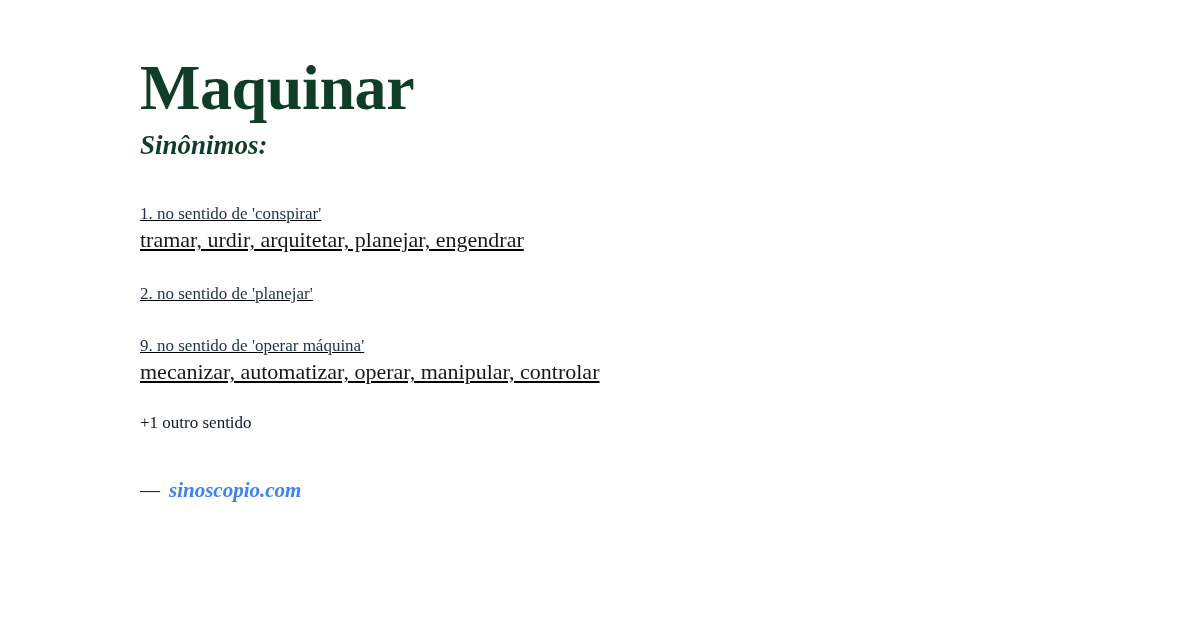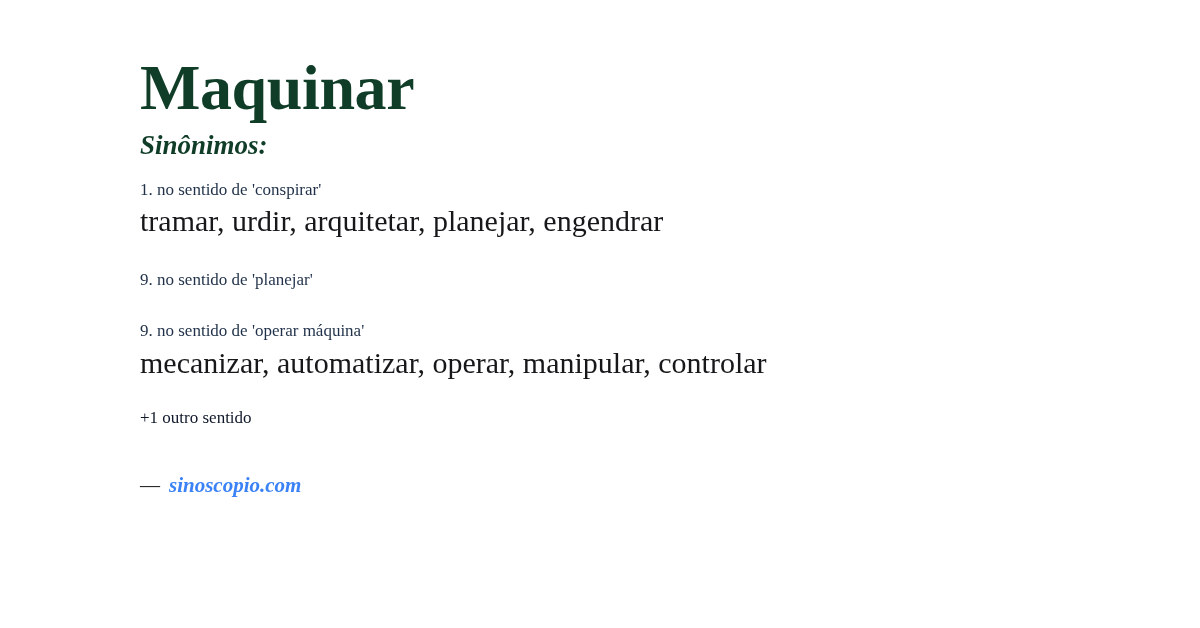--- a/index.html
+++ b/index.html
@@ -45,40 +45,41 @@
     font-weight: 700;
     font-style: italic;
     color: #103d28;
     margin: 12px 0 0 0;
     line-height: 1.0;
     white-space: nowrap;
   }
 
   
   .senses {
-    margin-top: 21px;
+    margin-top: 45px;
+    text-decoration: underline;
   }
   .sense-group {
     margin-bottom: 31px;
   }
   .sense-group:last-child {
     margin-bottom: 0;
   }
   .sense-label {
     font-family: "Liberation Serif", "DejaVu Serif", serif;
     font-size: 17px;
     font-weight: 400;
     color: #1f3048;
     line-height: 1.2;
     margin: 0 0 3px 0;
     white-space: nowrap;
   }
   .sense-synonyms {
     font-family: "Liberation Serif", "DejaVu Serif", serif;
-    font-size: 30px;
+    font-size: 22px;
     font-weight: 400;
     color: #17171a;
     line-height: 1.18;
     margin: 0;
     white-space: nowrap;
   }
 
   
   .more-senses {
     font-family: "Liberation Serif", "DejaVu Serif", serif;
@@ -123,21 +124,21 @@
   </div>
 
   <div class="senses">
 
     <div class="sense-group">
       <div class="sense-label">1. no sentido de 'conspirar'</div>
       <div class="sense-synonyms">tramar, urdir, arquitetar, planejar, engendrar</div>
     </div>
 
     <div class="sense-group">
-      <div class="sense-label">9. no sentido de 'planejar'</div>
+      <div class="sense-label">2. no sentido de 'planejar'</div>
     </div>
 
     <div class="sense-group">
       <div class="sense-label">9. no sentido de 'operar máquina'</div>
       <div class="sense-synonyms">mecanizar, automatizar, operar, manipular, controlar</div>
     </div>
 
   </div>
 
   <div class="more-senses">+1 outro sentido</div>

